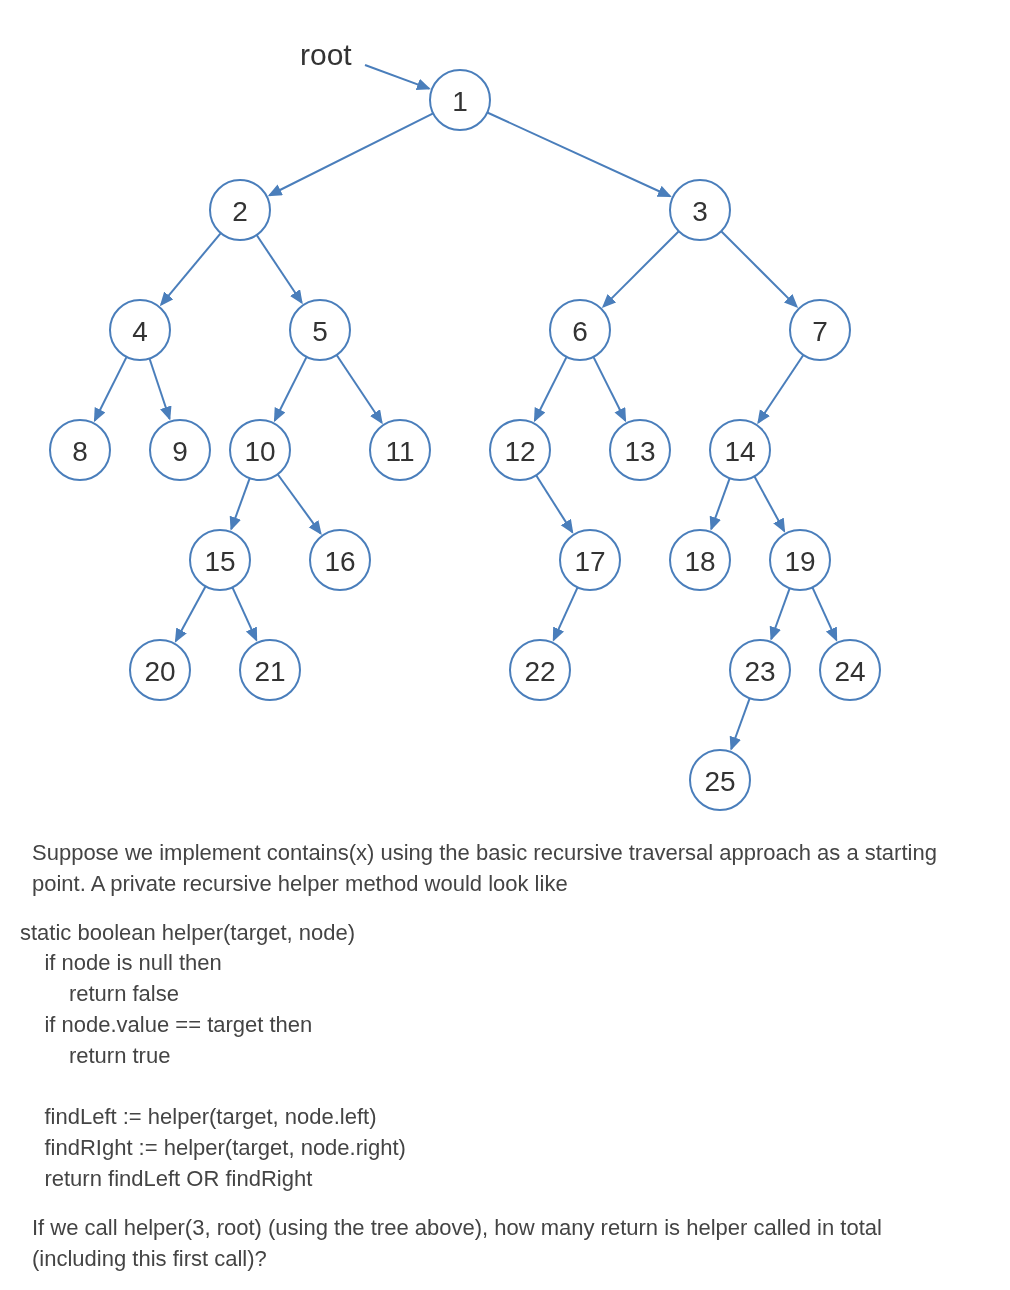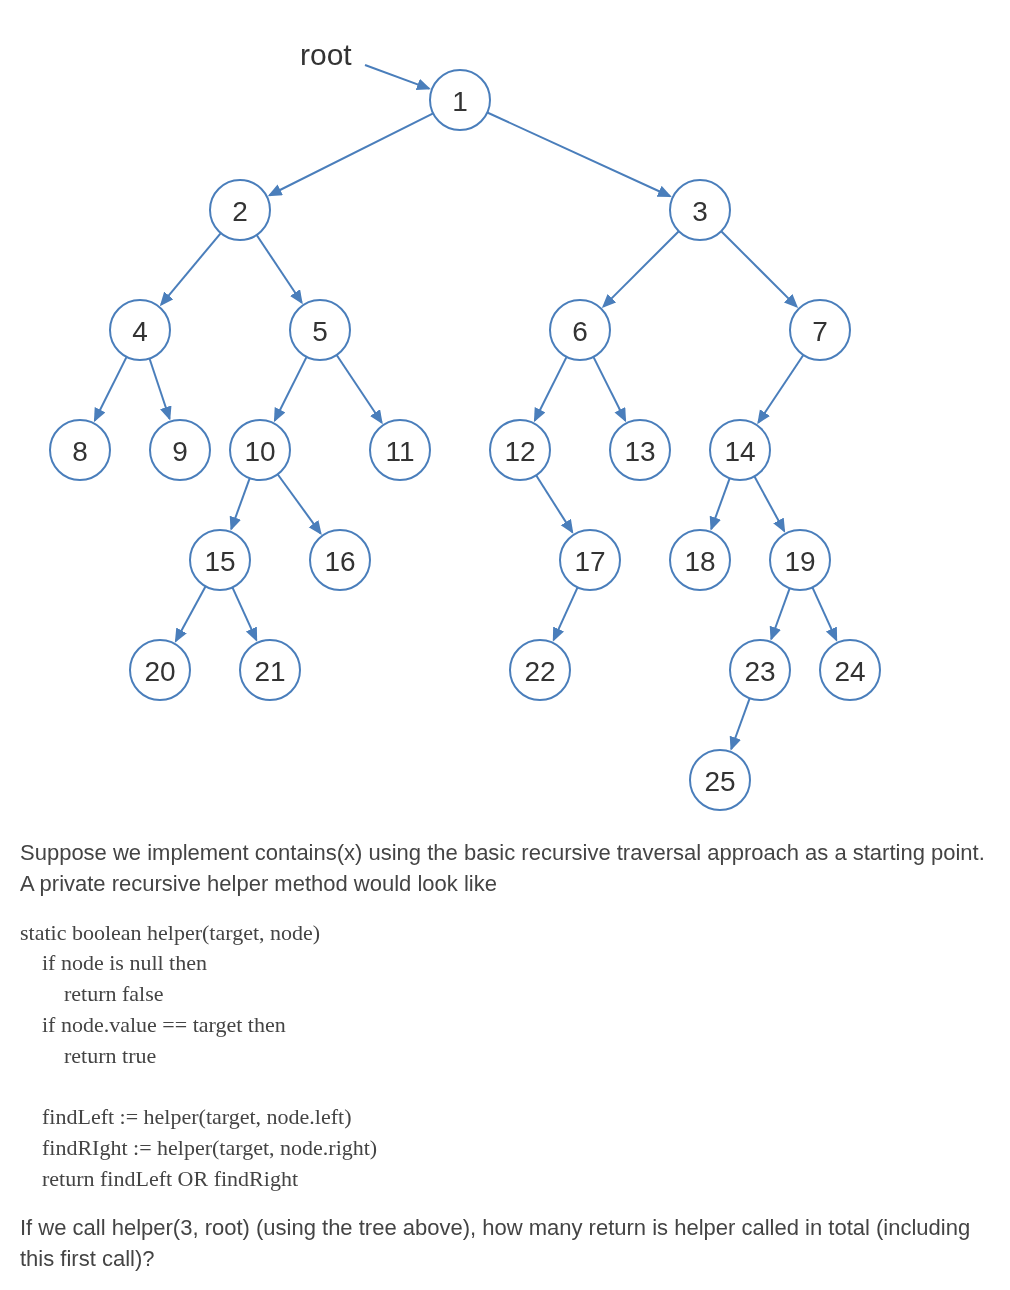--- a/index.html
+++ b/index.html
@@ -30,25 +30,25 @@
       fill: none;
     }
     .root-label {
       font-family: cursive, "Comic Sans MS", sans-serif;
       font-size: 30px;
       fill: #333;
     }
     .paragraph {
       font-size: 22px;
       line-height: 1.4;
-      margin: 18px 0;
+      margin: 18px 12px;
       color: #444;
     }
     pre.code {
-      font-family: Liberation Serif, serif;
+      font-family: Liberation Sans, sans-serif;
       font-size: 22px;
       line-height: 1.4;
       margin: 10px 0;
       color: #444;
       white-space: pre;
     }
   </style>
 </head>
 <body>
 

